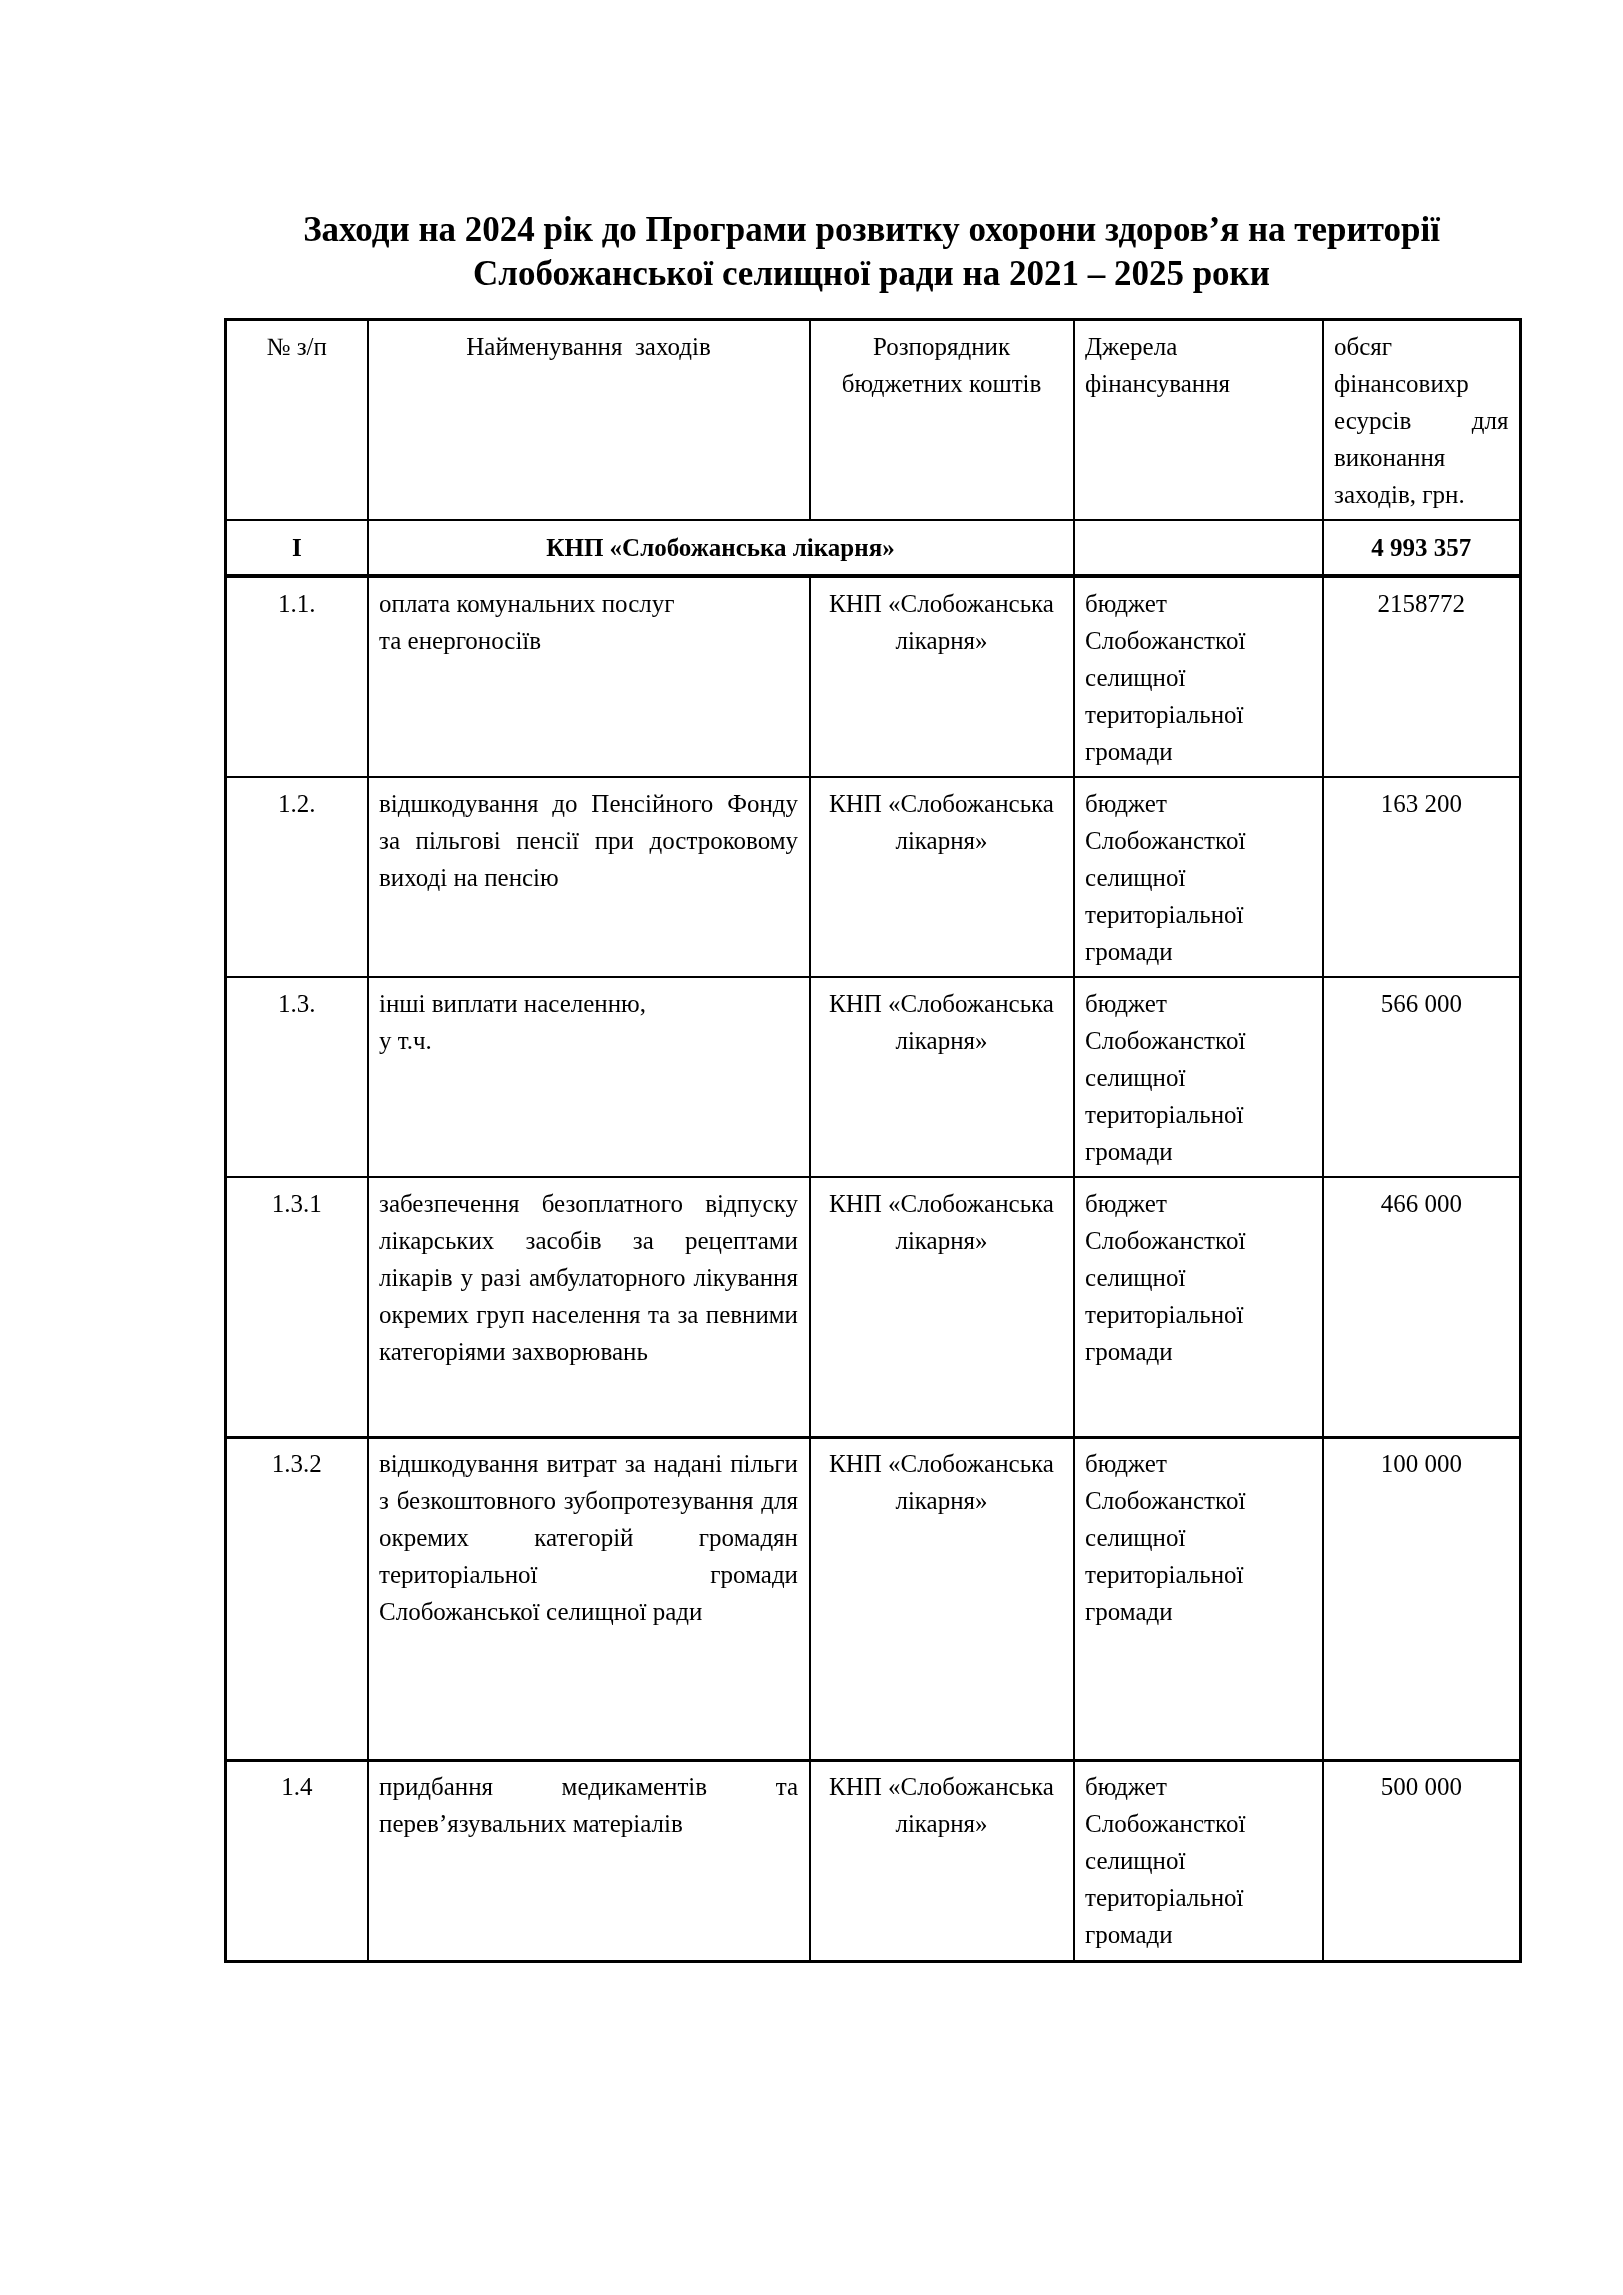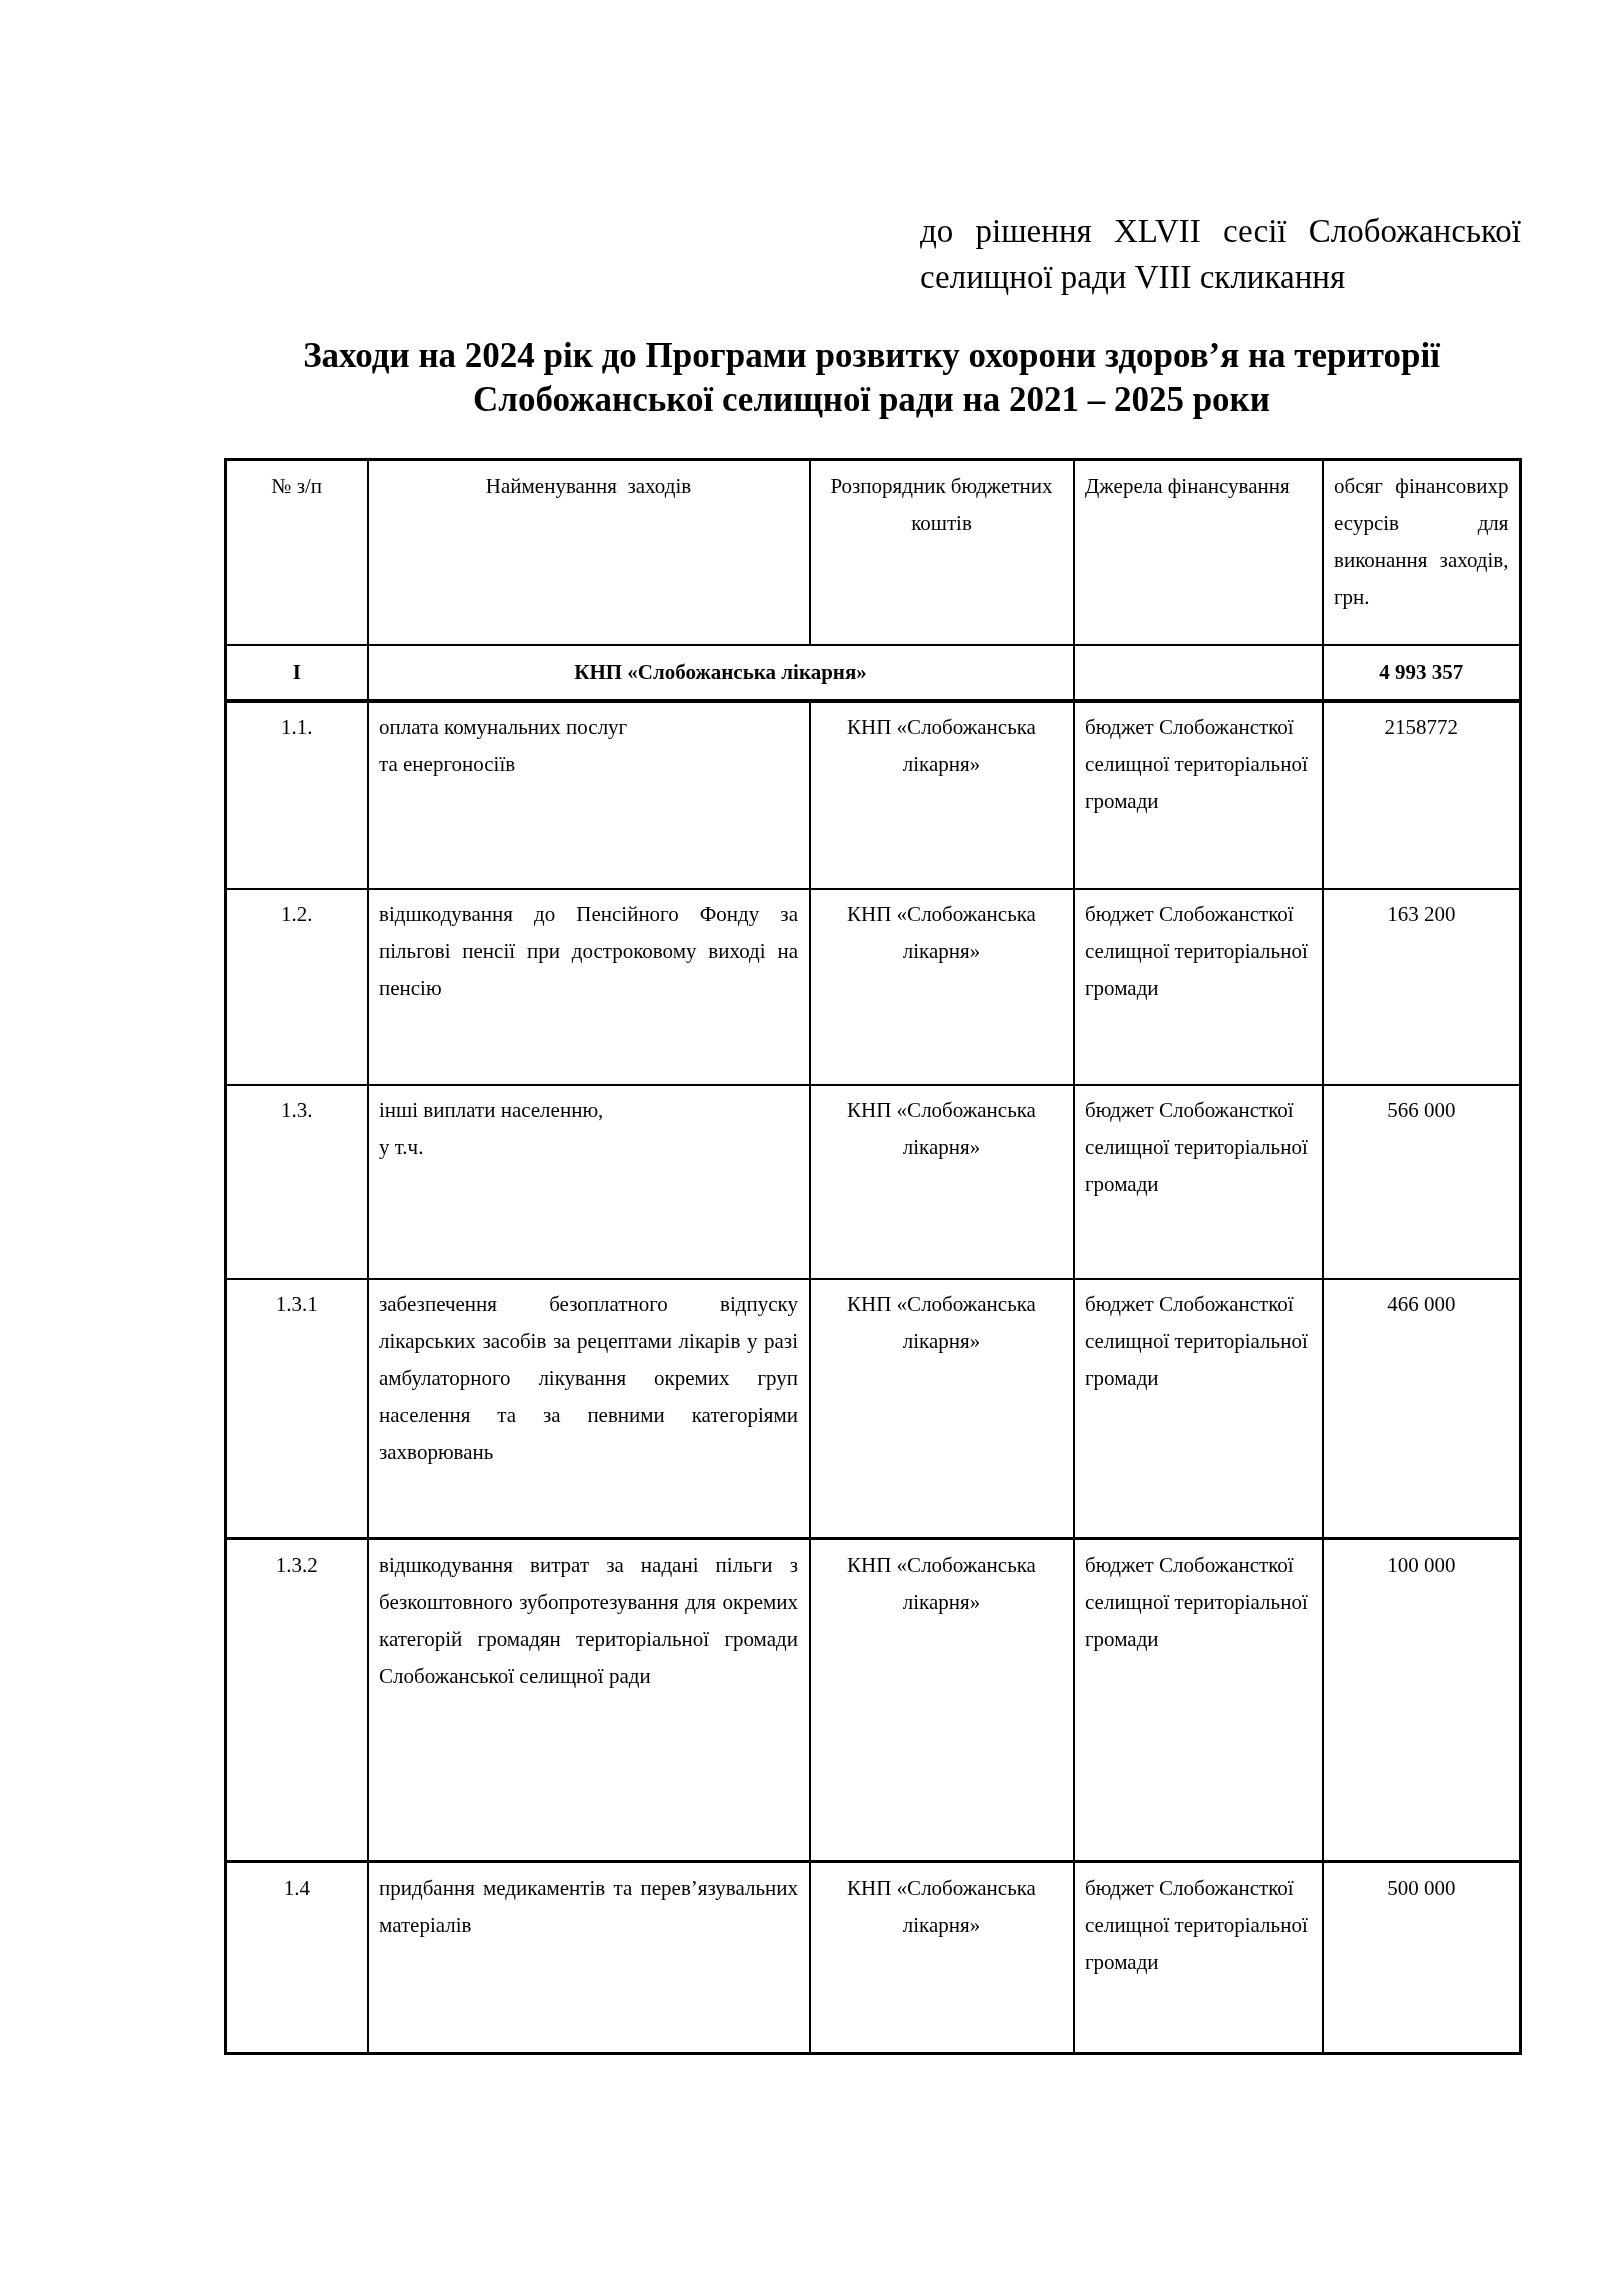--- a/index.html
+++ b/index.html
@@ -35,26 +35,26 @@
   .doc-title {
     margin-top: 34px;
     font-size: 35px;
     font-weight: bold;
     line-height: 44px;
     text-align: center;
     white-space: pre-wrap;
   }
   
   table.measures {
-    margin-top: 36px;
+    margin-top: 22px;
     width: 1295px;
     table-layout: fixed;
     border-collapse: collapse;
     border: 3.9px solid #000;
-    font-size: 21px;
+    font-size: 25px;
     line-height: 37px;
   }
   table.measures td {
     border: 2px solid #000;
     vertical-align: top;
     padding: 6.5px 10.5px;
     overflow: hidden;
   }
   
   col.c-num     { width: 142px; }
@@ -100,21 +100,20 @@
   tbody#data-rows tr:nth-child(6) { height: 192px; }
   tbody#data-rows tr:nth-child(4) td,
   tbody#data-rows tr:nth-child(5) td { border-bottom: 3.9px solid #000; }
 </style>
 </head>
 <body>
 
 <div class="content">
 
   <div class="annex">
-    <p class="justify">до рішення XLVII сесії Слобожанської селищної ради VIII скликання</p>
   </div>
 
   <div class="doc-title">Заходи на 2024 рік до Програми розвитку охорони здоров’я на території  Слобожанської селищної ради на 2021 – 2025 роки</div>
 
   <table class="measures">
     <colgroup>
       <col class="c-num">
       <col class="c-name">
       <col class="c-manager">
       <col class="c-source">

